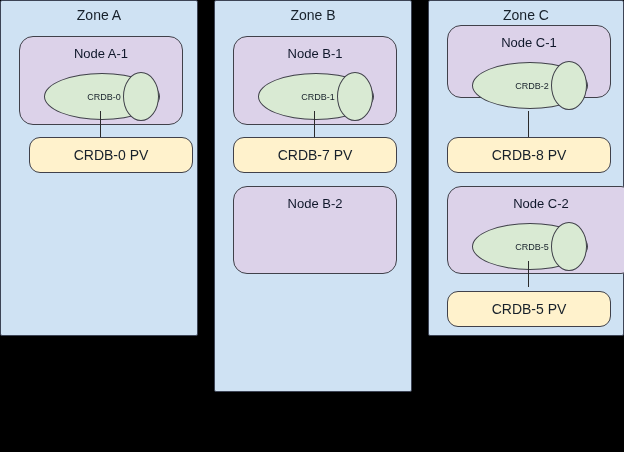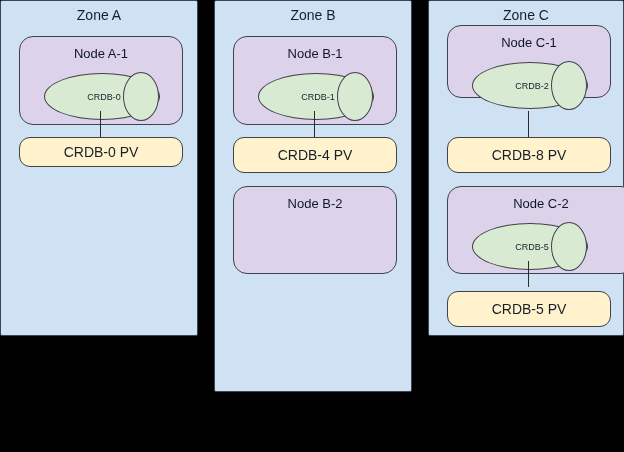--- a/index.html
+++ b/index.html
@@ -142,41 +142,41 @@
       <div class="node-title">Node A-1</div>
       <div class="cyl" style="left:24px; top:36px; width:116px; height:47px;">
         <div class="cyl-body"></div>
         <div class="cyl-cap"></div>
         <div class="cyl-label">CRDB-0</div>
       </div>
     </div>
 
     <div class="connector" style="left:99px; top:110px; height:26px;"></div>
 
-    <div class="pv" style="left:18px; top:136px; width:164px; height:30px;text-decoration:underline;">
+    <div class="pv" style="left:28px; top:136px; width:164px; height:36px;text-decoration:underline;">
       <div class="pv-label">CRDB-0 PV</div>
     </div>
   </div>
 
   <div class="zone" style="left:214px; top:0px; width:198px; height:392px;">
     <div class="zone-title">Zone B</div>
 
     <div class="node" style="left:18px; top:35px; width:164px; height:89px;">
       <div class="node-title">Node B-1</div>
       <div class="cyl" style="left:24px; top:36px; width:116px; height:47px;">
         <div class="cyl-body"></div>
         <div class="cyl-cap"></div>
         <div class="cyl-label">CRDB-1</div>
       </div>
     </div>
 
     <div class="connector" style="left:99px; top:110px; height:26px;"></div>
 
     <div class="pv" style="left:18px; top:136px; width:164px; height:36px;">
-      <div class="pv-label">CRDB-4 PV</div>
+      <div class="pv-label">CRDB-7 PV</div>
     </div>
 
     <div class="node" style="left:18px; top:185px; width:164px; height:88px;">
       <div class="node-title">Node B-2</div>
     </div>
   </div>
 
   <div class="zone" style="left:428px; top:0px; width:196px; height:336px;">
     <div class="zone-title">Zone C</div>
 

